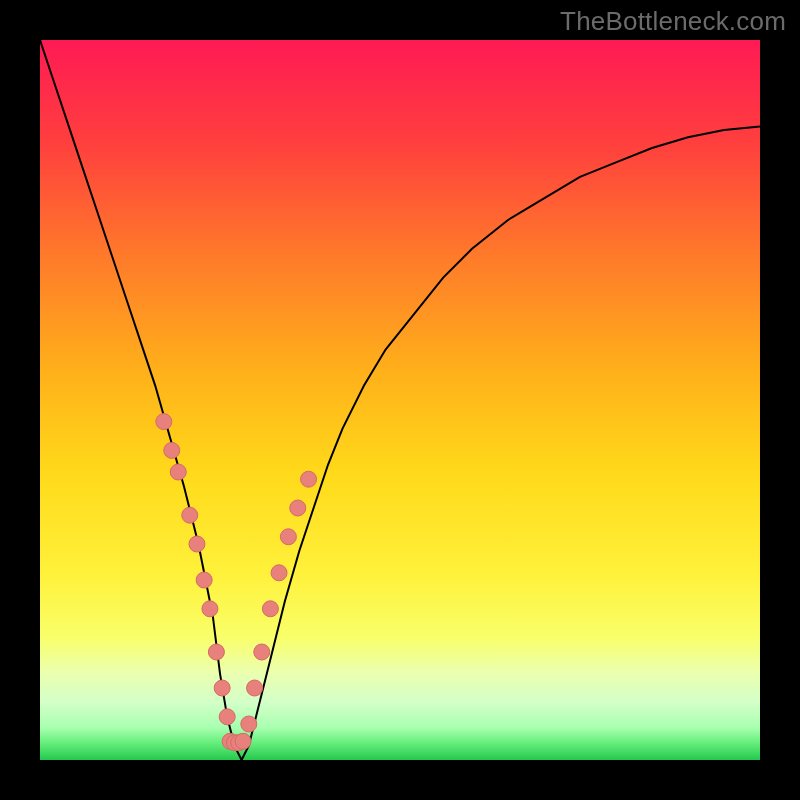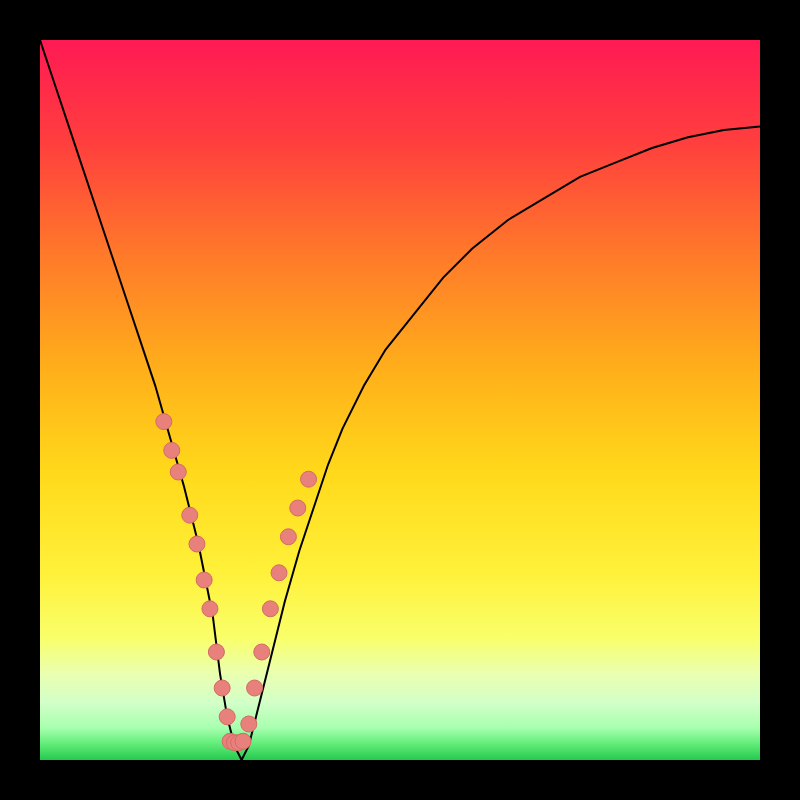--- a/index.html
+++ b/index.html
@@ -39,20 +39,21 @@
   svg.curve {
     position: absolute;
     top: 0;
     left: 0;
   }
 </style>
 </head>
 <body>
 
 <div class="frame">
+  <div class="watermark">TheBottleneck.com</div>
   <div class="plot-area" style="background: linear-gradient(rgb(255, 26, 84) 0%, rgb(255, 62, 62) 14%, rgb(255, 122, 42) 30%, rgb(255, 176, 26) 46%, rgb(255, 217, 26) 60%, rgb(255, 241, 58) 74%, rgb(249, 255, 106) 83%, rgb(234, 255, 176) 88%, rgb(211, 255, 200) 92%, rgb(168, 255, 176) 95.5%, rgb(105, 240, 126) 97.5%, rgb(37, 201, 78) 100%);">
     <svg class="curve" width="720" height="720" viewBox="0 0 720 720">
       <path id="curve-path" fill="none" d="M0.00 0.00 L14.40 43.20 L28.80 86.40 L43.20 129.60 L57.60 172.80 L72.00 216.00 L86.40 259.20 L100.80 302.40 L115.20 345.60 L129.60 396.00 L144.00 446.40 L158.40 504.00 L172.80 576.00 L180.00 633.60 L187.20 676.80 L194.40 705.60 L201.60 720.00 L208.80 705.60 L216.00 676.80 L230.40 619.20 L244.80 561.60 L259.20 511.20 L273.60 468.00 L288.00 424.80 L302.40 388.80 L324.00 345.60 L345.60 309.60 L374.40 273.60 L403.20 237.60 L432.00 208.80 L468.00 180.00 L504.00 158.40 L540.00 136.80 L576.00 122.40 L612.00 108.00 L648.00 97.20 L684.00 90.00 L720.00 86.40 " stroke="#000000" stroke-width="2"></path>
       <g id="markers">
           <circle cx="123.84" cy="381.60" r="8" fill="#e8817c" stroke="#d46a65" stroke-width="1"></circle>
           <circle cx="131.76" cy="410.40" r="8" fill="#e8817c" stroke="#d46a65" stroke-width="1"></circle>
           <circle cx="138.24" cy="432.00" r="8" fill="#e8817c" stroke="#d46a65" stroke-width="1"></circle>
           <circle cx="149.76" cy="475.20" r="8" fill="#e8817c" stroke="#d46a65" stroke-width="1"></circle>
           <circle cx="156.96" cy="504.00" r="8" fill="#e8817c" stroke="#d46a65" stroke-width="1"></circle>
           <circle cx="164.16" cy="540.00" r="8" fill="#e8817c" stroke="#d46a65" stroke-width="1"></circle>

